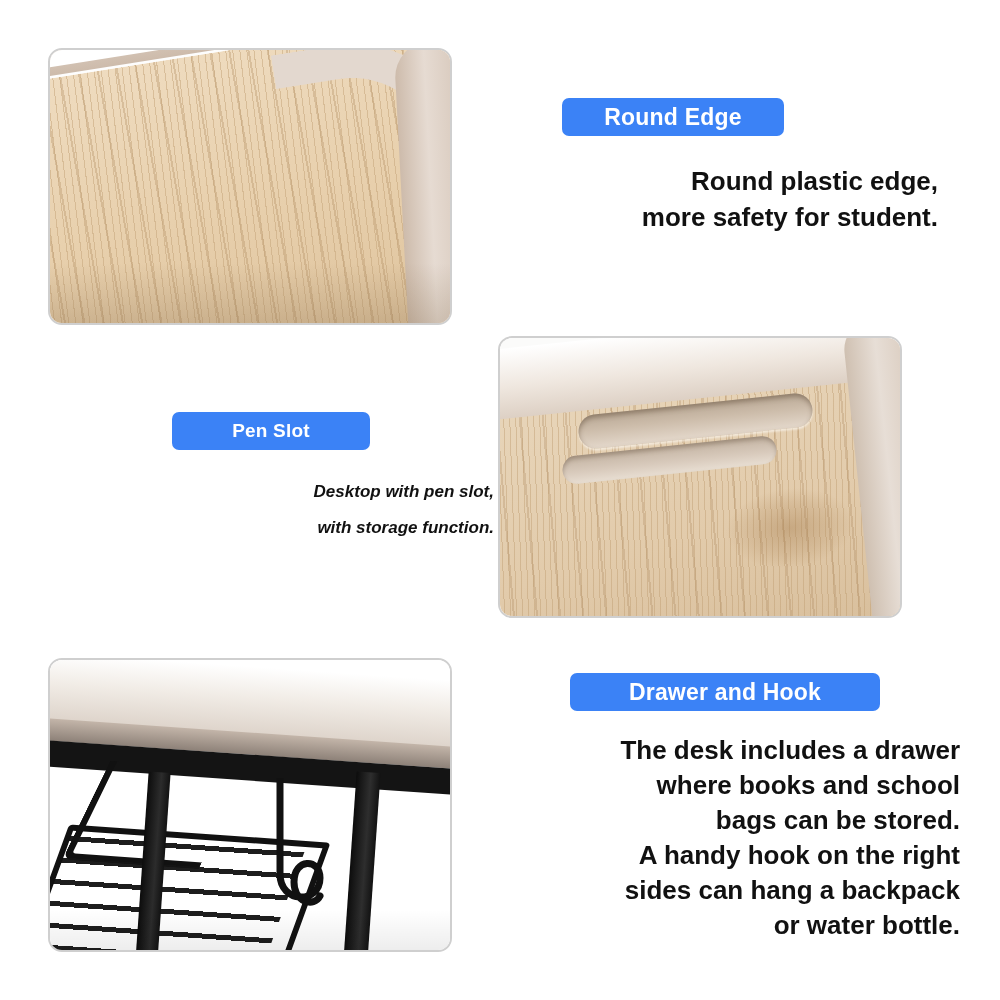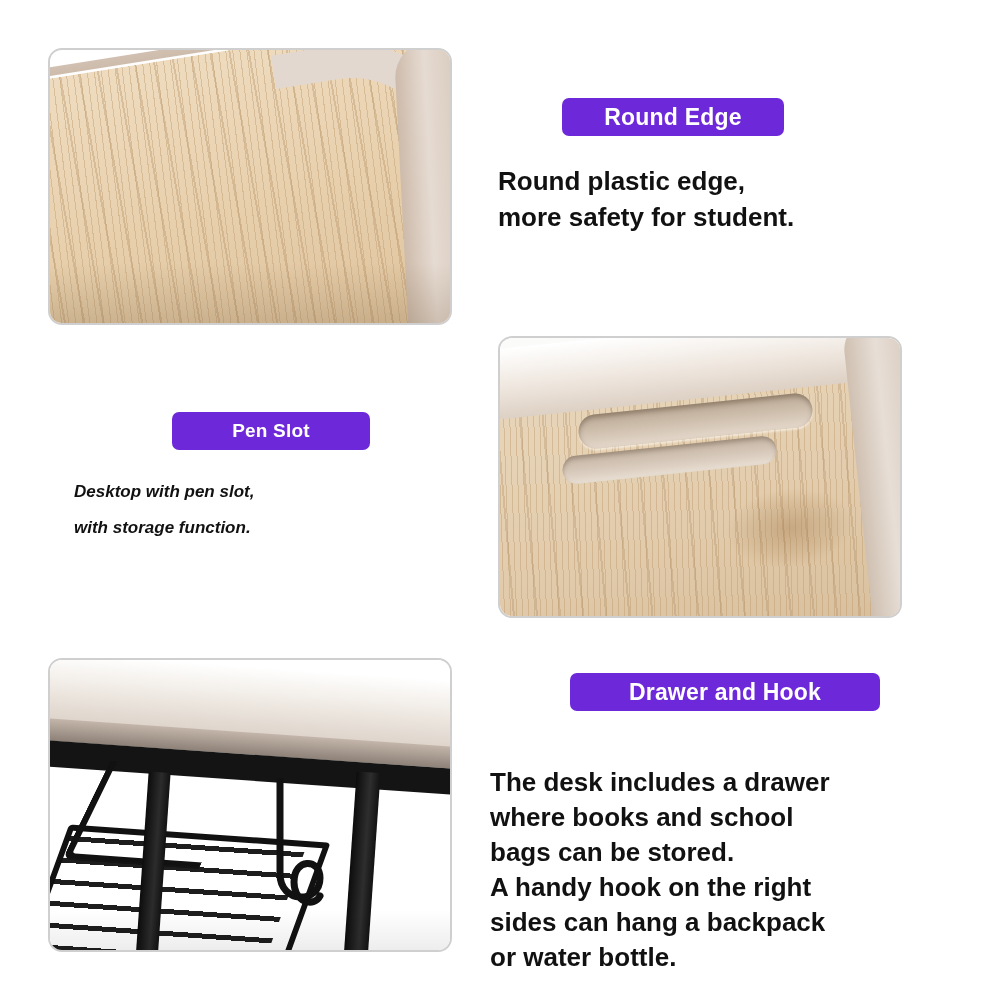--- a/index.html
+++ b/index.html
@@ -17,39 +17,40 @@
     position:absolute;
     border:2px solid #cfcfcf;
     border-radius:14px;
     overflow:hidden;
     background:#ffffff;
   }
 
   
   .badge{
     position:absolute;
-    background:#6d28d9;
+    background:#3b82f6;
     color:#ffffff;
     font-weight:bold;
     border-radius:7px;
     display:flex;
     align-items:center;
     justify-content:center;
     letter-spacing:.2px;
     white-space:nowrap;
     padding:0 16px;
     box-sizing:border-box;
   }
 
   
   .para{
     position:absolute;
     color:#111111;
     font-weight:bold;
     white-space:pre-line;
+    text-align:right;
   }
 
   
   #photo-round-edge{left:48px;top:48px;width:400px;height:273px;}
   .p1-bg{position:absolute;inset:0;background:#fdfdfd;}
   .p1-wood{
     position:absolute;left:-60px;top:38px;width:520px;height:340px;
     background:
       repeating-linear-gradient(92deg,
         rgba(198,166,124,.55) 0px, rgba(198,166,124,.55) 1px,
@@ -194,21 +195,21 @@
   }
 
   
   #badge-round-edge{left:562px;top:98px;width:222px;height:38px;font-size:23px;}
   #badge-pen-slot{left:172px;top:412px;width:198px;height:38px;font-size:19px;}
   #badge-drawer-hook{left:570px;top:673px;width:310px;height:38px;font-size:23px;text-align:center;}
 
   
   #text-round-edge{left:498px;top:163px;width:440px;font-size:26px;line-height:36px;}
   #text-pen-slot{left:74px;top:474px;width:420px;font-size:17px;line-height:36px;font-style:italic;}
-  #text-drawer-hook{left:490px;top:733px;width:470px;font-size:26px;line-height:35px;margin-top:32px;}
+  #text-drawer-hook{left:490px;top:733px;width:470px;font-size:26px;line-height:35px;}
 </style>
 </head>
 <body>
 
 <div class="page">
 
   <div class="photo" id="photo-round-edge">
     <div class="p1-bg"></div>
     <div class="p1-wood"></div>
     <div class="p1-edge"></div>

